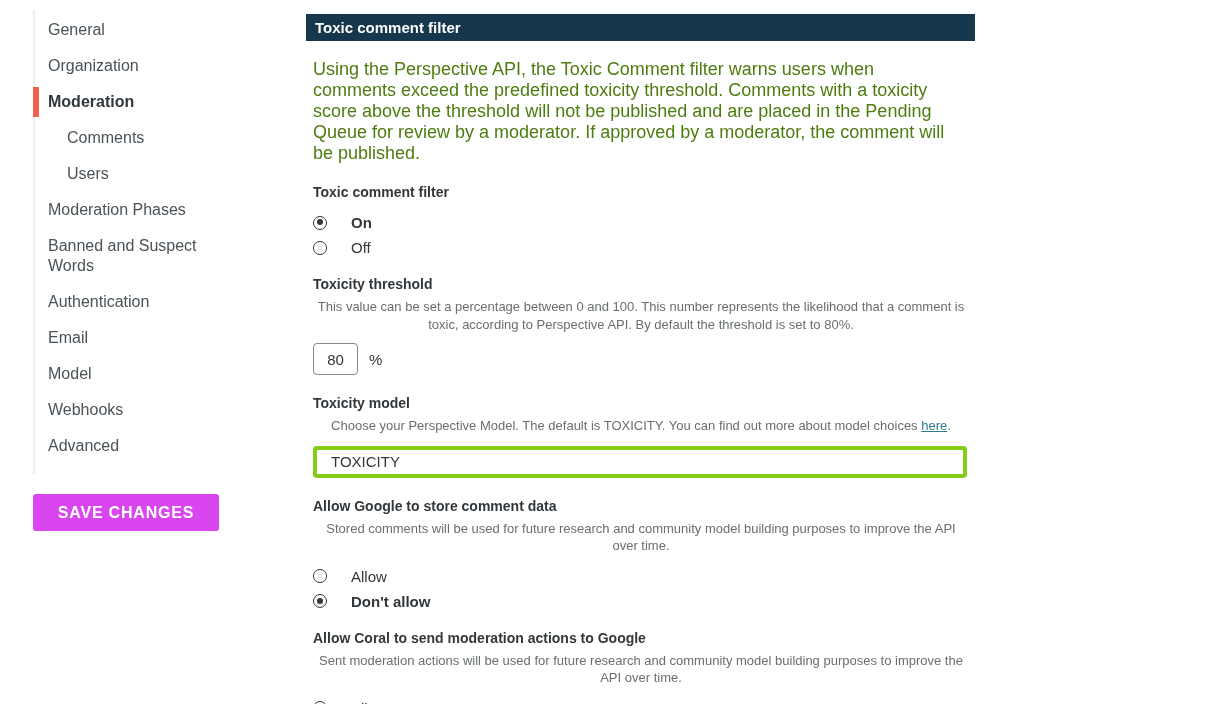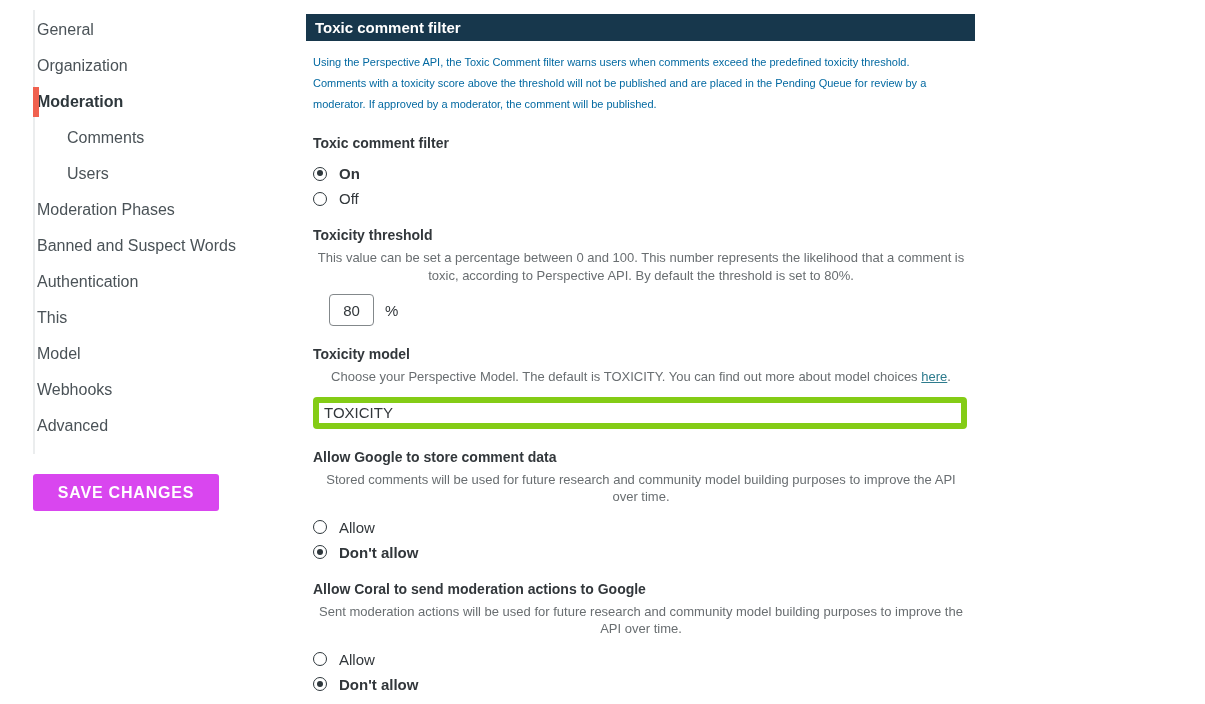--- a/index.html
+++ b/index.html
@@ -23,21 +23,21 @@
   .nav {
     border-left: 2px solid #ebedee;
     padding-top: 10px;
     padding-bottom: 2px;
   }
   .nav-item {
     position: relative;
     font-size: 16px;
     line-height: 20px;
     color: #4a5257;
-    padding-left: 2px;
+    padding-left: 13px;
     margin-bottom: 16px;
     width: 210px;
     cursor: pointer;
   }
   .nav-item.sub { padding-left: 32px; }
   .nav-item.active { font-weight: bold; color: #2e373c; }
   .nav-item.active::before {
     content: "";
     position: absolute;
     left: -2px;
@@ -73,23 +73,23 @@
     color: #ffffff;
     font-size: 15px;
     font-weight: bold;
     height: 27px;
     line-height: 27px;
     padding-left: 9px;
   }
   .content { padding-left: 7px; }
   .intro {
     width: 632px;
-    font-size: 11px;
+    font-size: 18px;
     line-height: 21px;
-    color: #0369a1;
+    color: #4d7c0f;
   }
   .field { margin-top: 19px; }
   .field-label {
     font-size: 14px;
     font-weight: bold;
     color: #32373b;
     line-height: 18px;
   }
   .field-desc {
     margin-top: 5px;
@@ -123,43 +123,43 @@
     content: "";
     position: absolute;
     left: 2.5px;
     top: 2.5px;
     width: 6px;
     height: 6px;
     background: #2e373c;
     border-radius: 50%;
   }
   .radio-label {
-    margin-left: 12px;
+    margin-left: 24px;
     font-size: 15px;
     color: #32373b;
   }
   .radio-label.checked { font-weight: bold; }
-  .input-row { display: flex; align-items: center; margin-top: 10px; margin-left: 16px; }
+  .input-row { display: flex; align-items: center; margin-top: 10px; }
   .threshold-input {
     width: 45px;
     height: 32px;
     border: 1px solid #83888b;
     border-radius: 4px;
     text-align: center;
     font-family: "Liberation Sans", sans-serif;
     font-size: 15px;
     color: #32373b;
   }
   .unit { font-size: 15px; color: #32373b; margin-left: 11px; }
   .model-input {
     width: 654px;
     height: 32px;
-    border: 6px solid #84cc16;
+    border: 4px solid #84cc16;
     border-radius: 4px;
-    padding-left: 5px;
+    padding-left: 14px;
     font-family: "Liberation Sans", sans-serif;
     font-size: 15px;
     color: #32373b;
     margin-top: 11px;
   }
 </style>
 </head>
 <body>
 
 <div class="layout">
@@ -167,21 +167,21 @@
   <div class="sidebar">
     <div class="nav">
       <div class="nav-item">General</div>
       <div class="nav-item">Organization</div>
       <div class="nav-item active">Moderation</div>
       <div class="nav-item sub">Comments</div>
       <div class="nav-item sub">Users</div>
       <div class="nav-item">Moderation Phases</div>
       <div class="nav-item">Banned and Suspect Words</div>
       <div class="nav-item">Authentication</div>
-      <div class="nav-item">This</div>
+      <div class="nav-item">Email</div>
       <div class="nav-item">Model</div>
       <div class="nav-item">Webhooks</div>
       <div class="nav-item">Advanced</div>
     </div>
     <button class="save-btn" disabled="">SAVE CHANGES</button>
   </div>
 
   <div class="main">
     <div class="section-header">Toxic comment filter</div>
 

